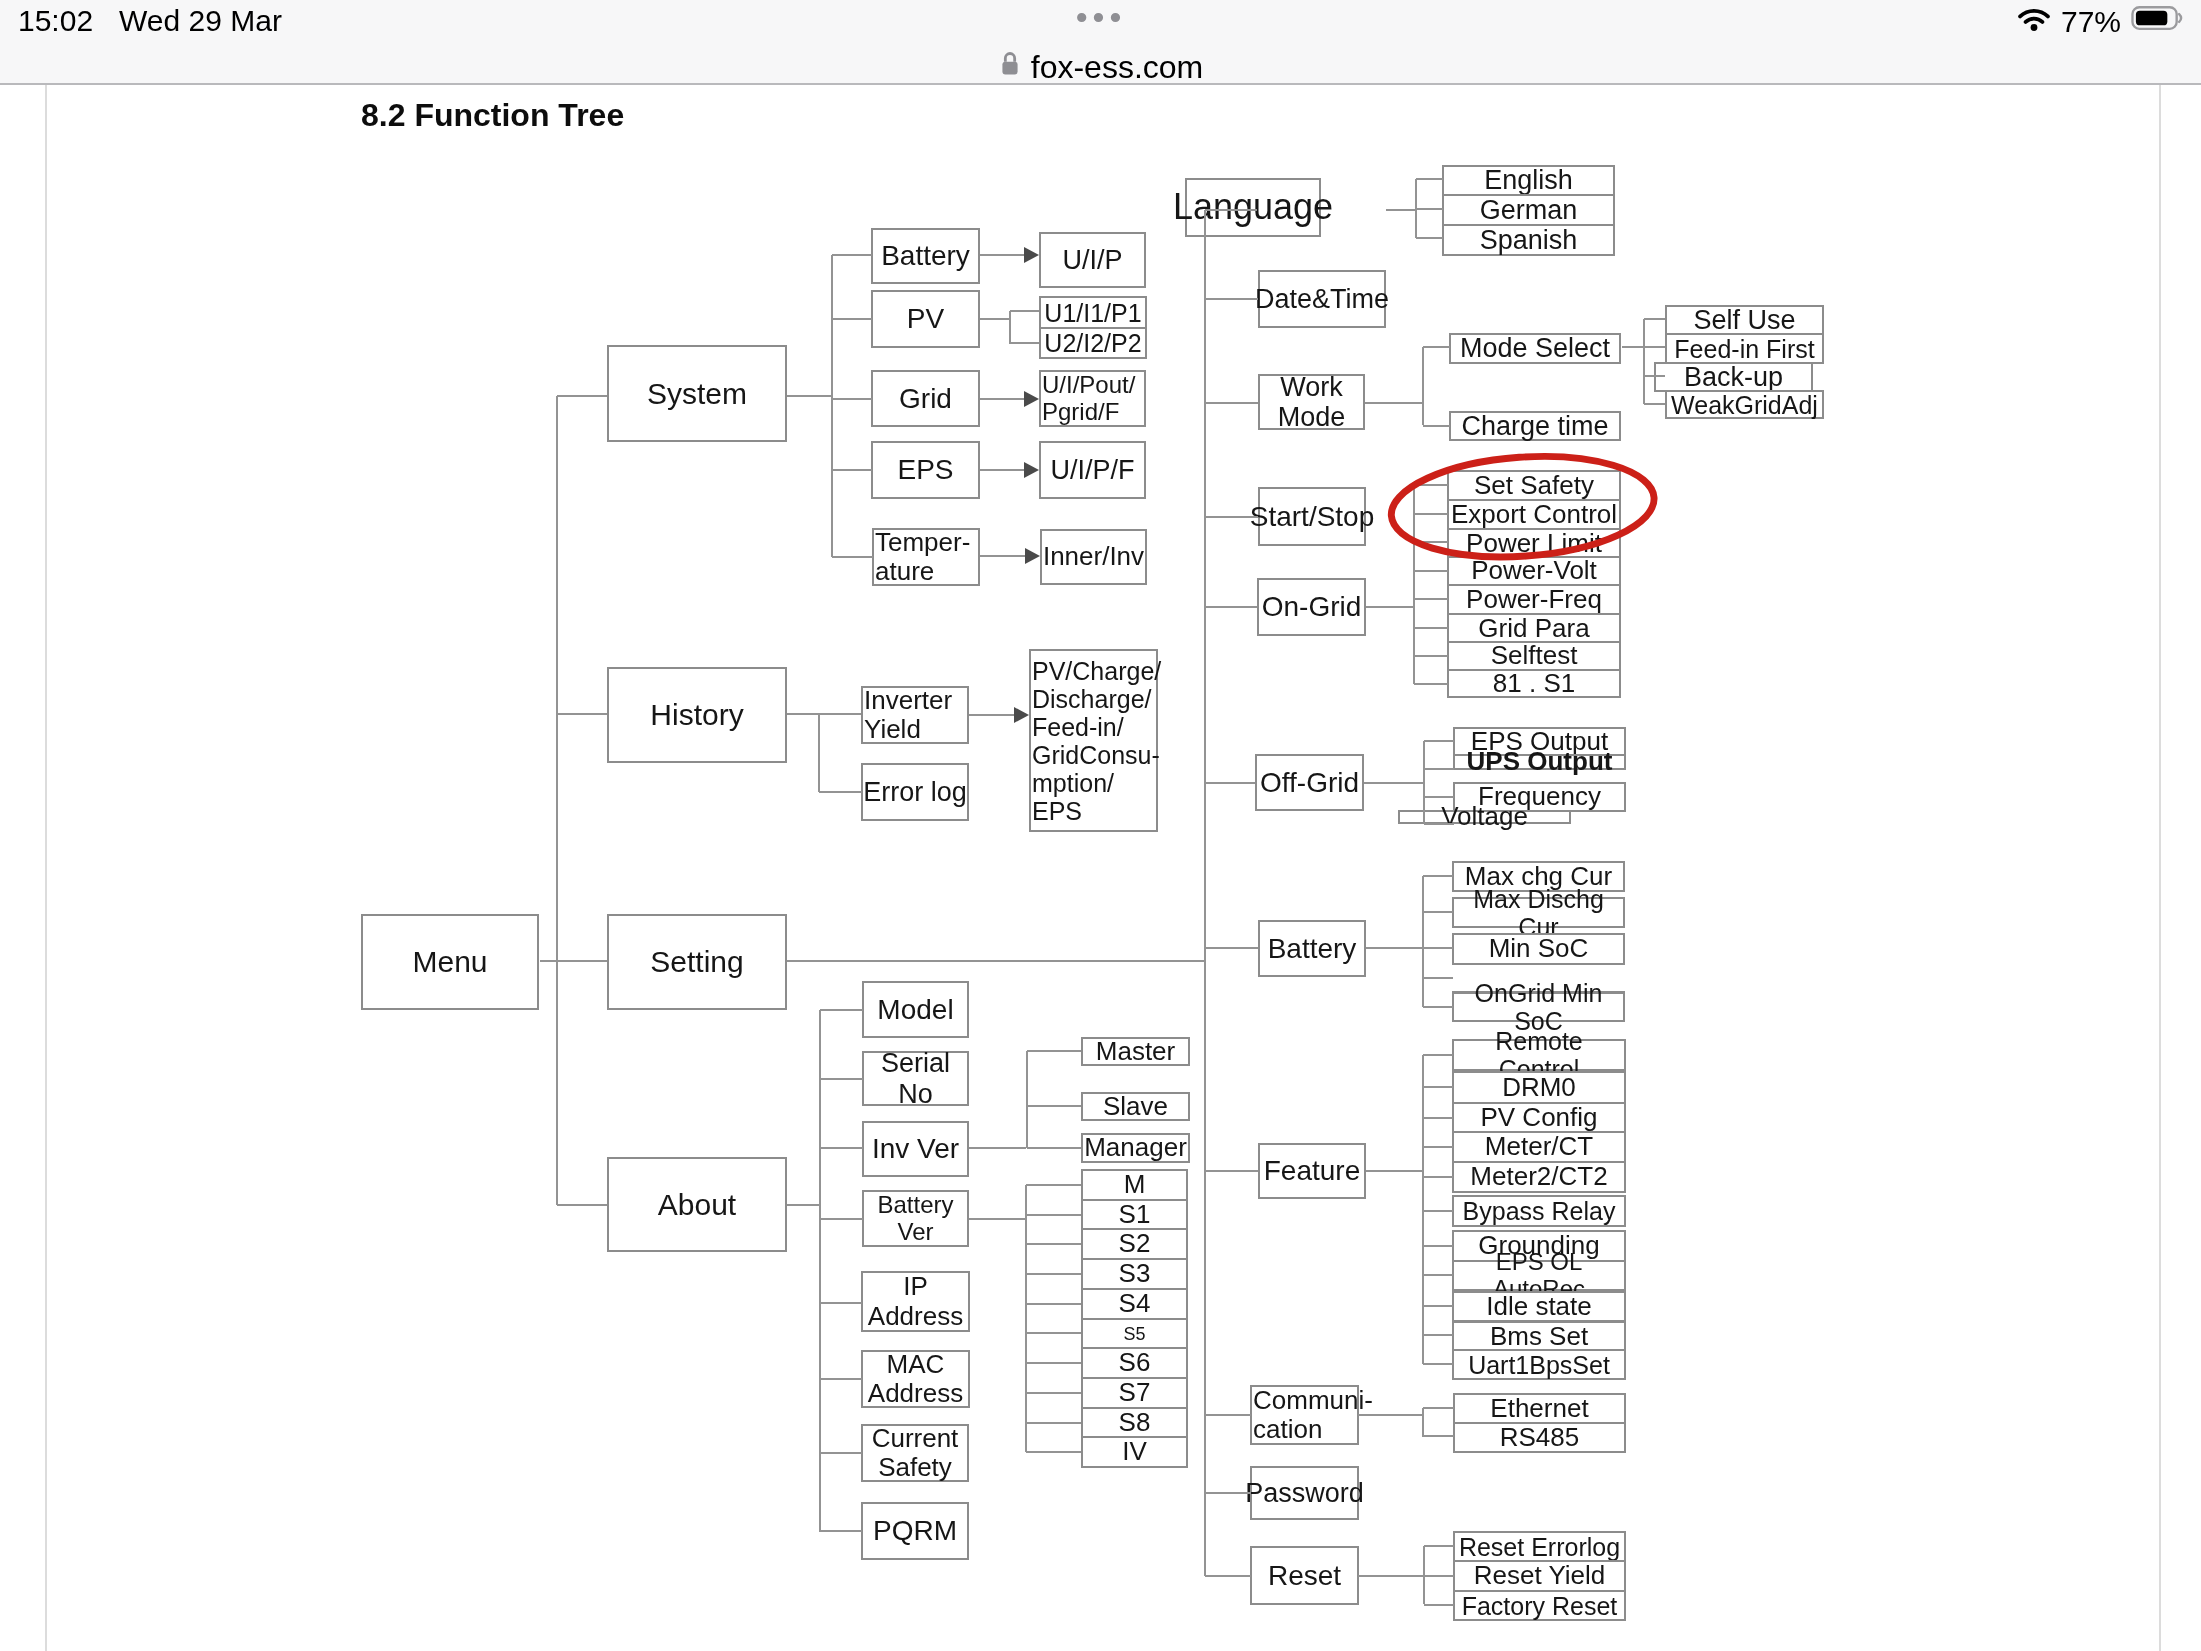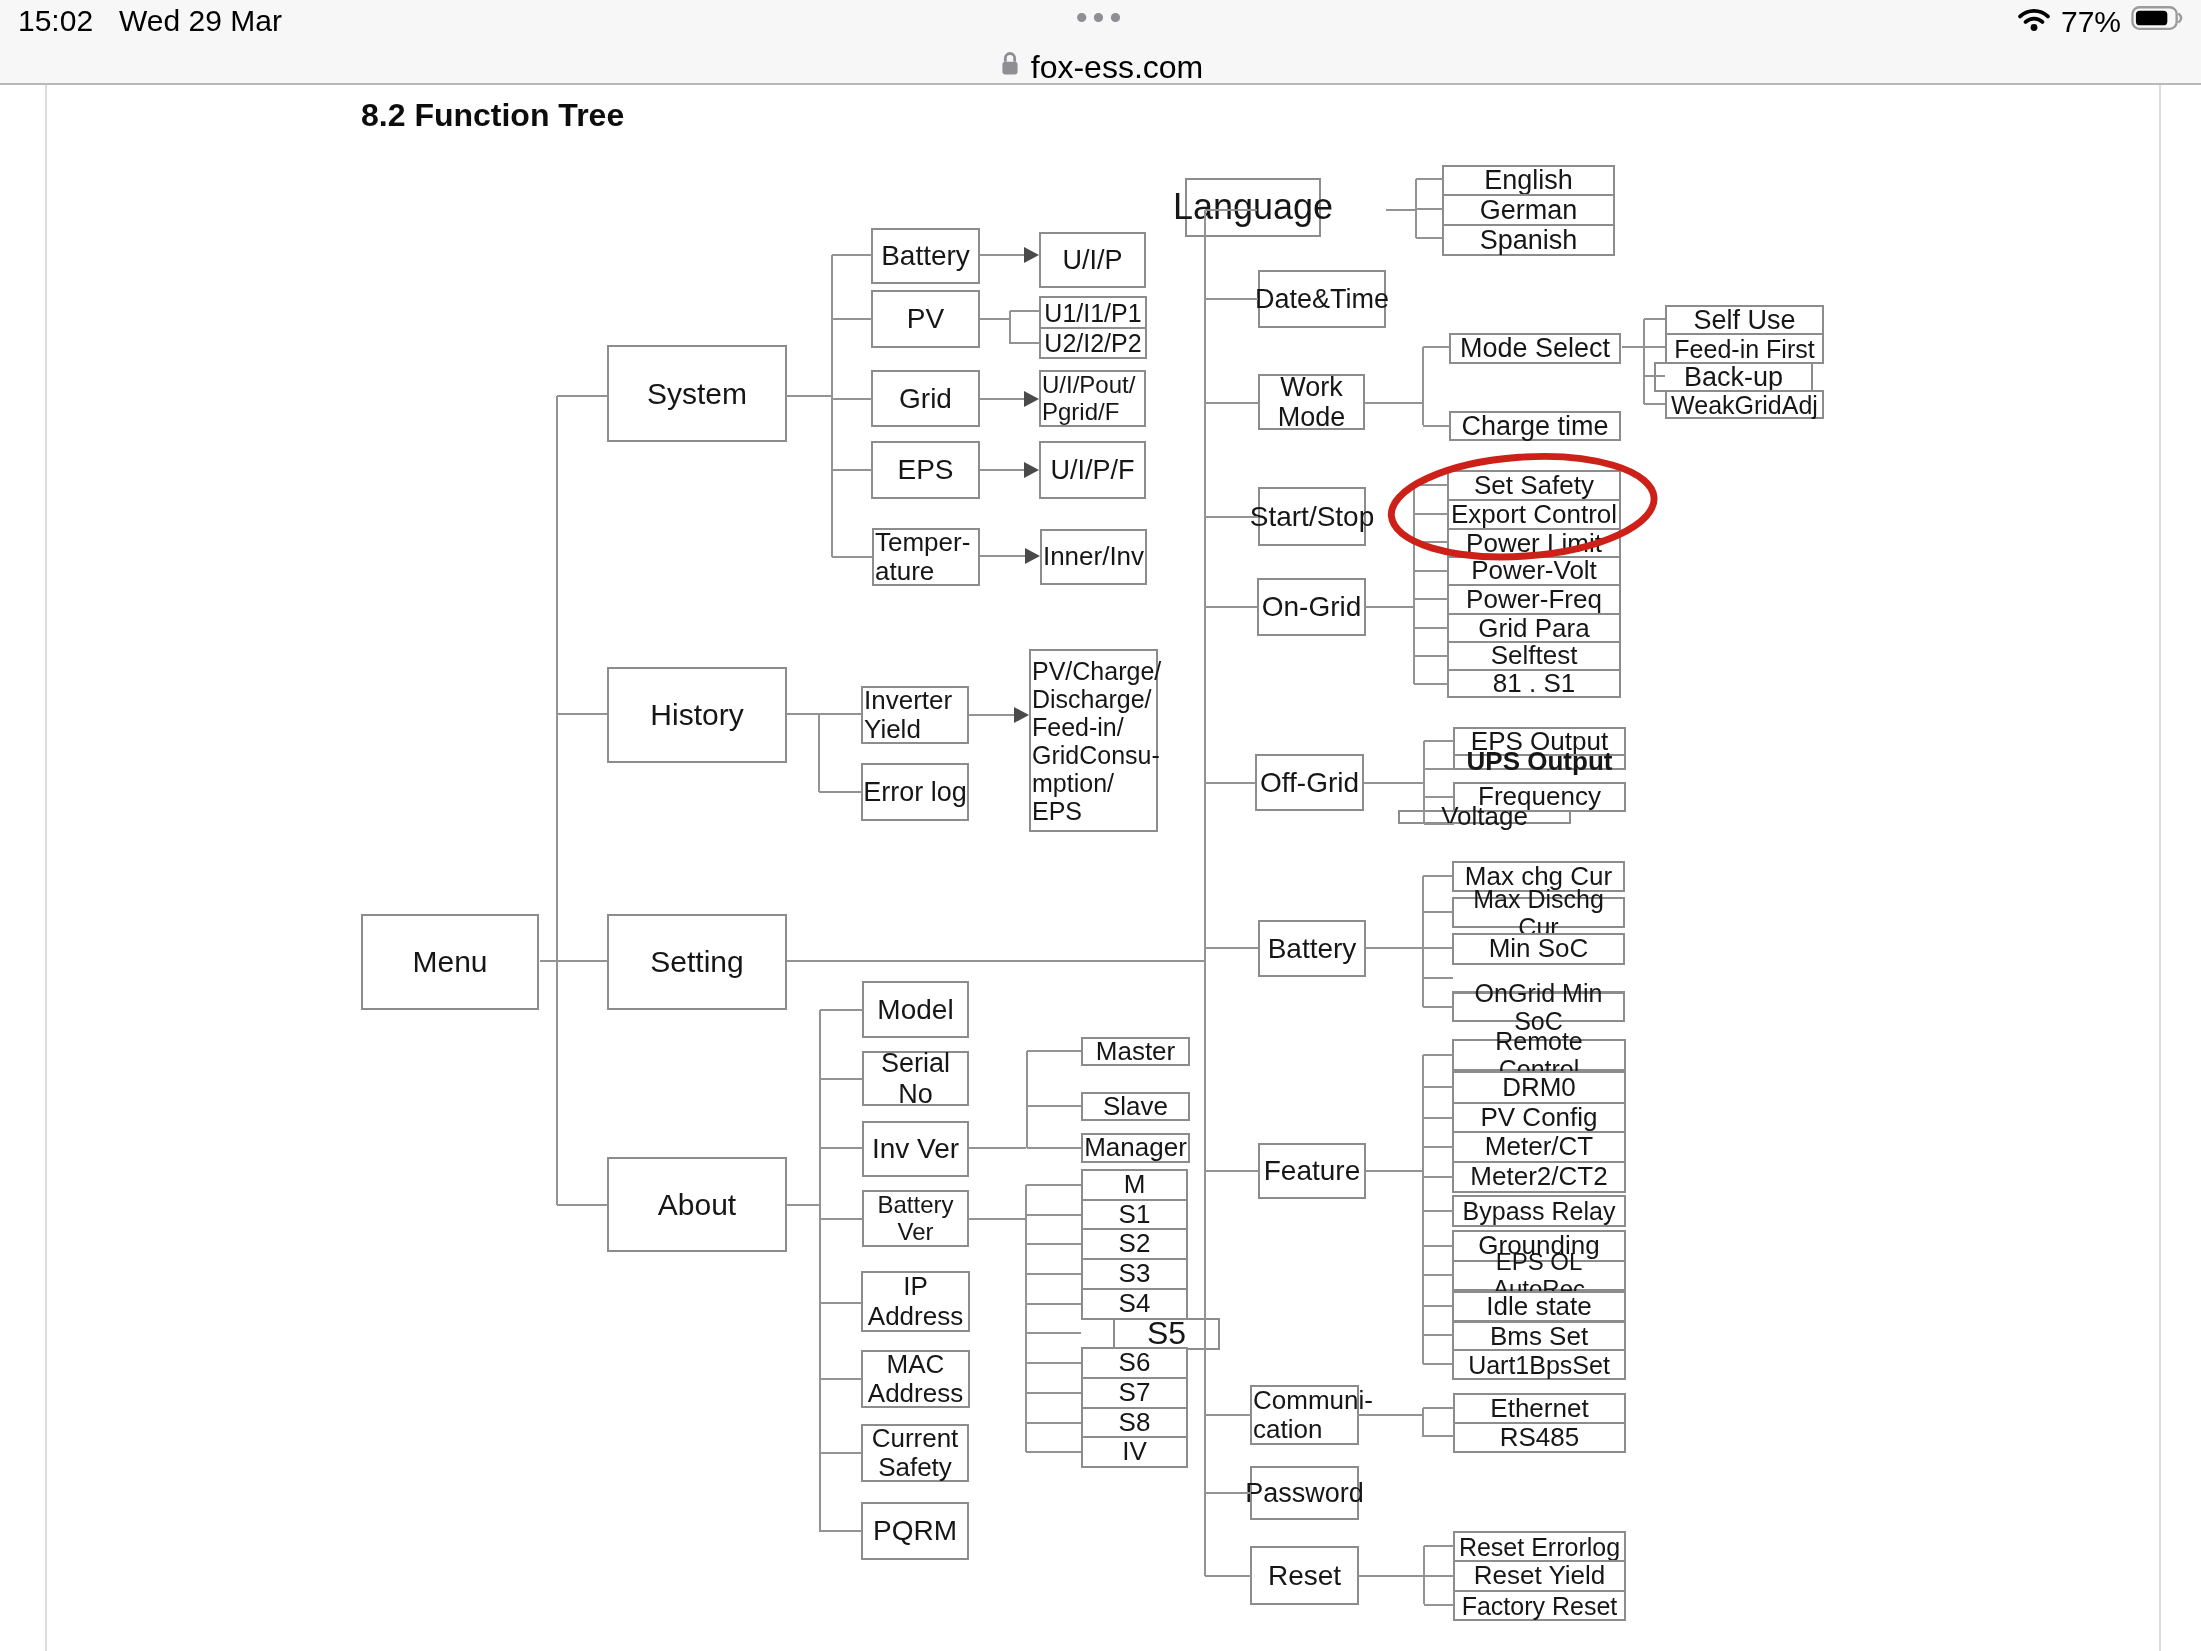--- a/index.html
+++ b/index.html
@@ -158,21 +158,21 @@
       <div class="box" style="left: 862px; top: 1038px; width: 107px; height: 56px; font-size: 28px;">Inv Ver</div>
       <div class="box" style="left: 862px; top: 1107px; width: 107px; height: 57px; font-size: 24px;">Battery Ver</div>
       <div class="box" style="left: 1081px; top: 954px; width: 109px; height: 29px; font-size: 26px;">Master</div>
       <div class="box" style="left: 1081px; top: 1009px; width: 109px; height: 29px; font-size: 26px;">Slave</div>
       <div class="box" style="left: 1081px; top: 1050px; width: 109px; height: 30px; font-size: 26px;">Manager</div>
       <div class="box" style="left: 1081px; top: 1086px; width: 107px; height: 32px; font-size: 26px;">M</div>
       <div class="box" style="left: 1081px; top: 1116px; width: 107px; height: 32px; font-size: 26px;">S1</div>
       <div class="box" style="left: 1081px; top: 1145px; width: 107px; height: 32px; font-size: 26px;">S2</div>
       <div class="box" style="left: 1081px; top: 1175px; width: 107px; height: 32px; font-size: 26px;">S3</div>
       <div class="box" style="left: 1081px; top: 1205px; width: 107px; height: 32px; font-size: 26px;">S4</div>
-      <div class="box" style="left: 1113px; top: 1235px; width: 107px; height: 32px; font-size: 32px;">S5</div>
+      <div class="box" style="left: 1081px; top: 1235px; width: 107px; height: 32px; font-size: 18px;">S5</div>
       <div class="box" style="left: 1081px; top: 1264px; width: 107px; height: 32px; font-size: 26px;">S6</div>
       <div class="box" style="left: 1081px; top: 1294px; width: 107px; height: 32px; font-size: 26px;">S7</div>
       <div class="box" style="left: 1081px; top: 1324px; width: 107px; height: 32px; font-size: 26px;">S8</div>
       <div class="box" style="left: 1081px; top: 1353px; width: 107px; height: 32px; font-size: 26px;">IV</div>
       <div class="box" style="left: 861px; top: 1188px; width: 109px; height: 61px; font-size: 26px;">IP Address</div>
       <div class="box" style="left: 861px; top: 1267px; width: 109px; height: 58px; font-size: 26px;">MAC
 Address</div>
       <div class="box" style="left: 861px; top: 1341px; width: 108px; height: 58px; font-size: 26px;">Current
 Safety</div>
       <div class="box" style="left: 861px; top: 1419px; width: 108px; height: 58px; font-size: 28px;">PQRM</div>

